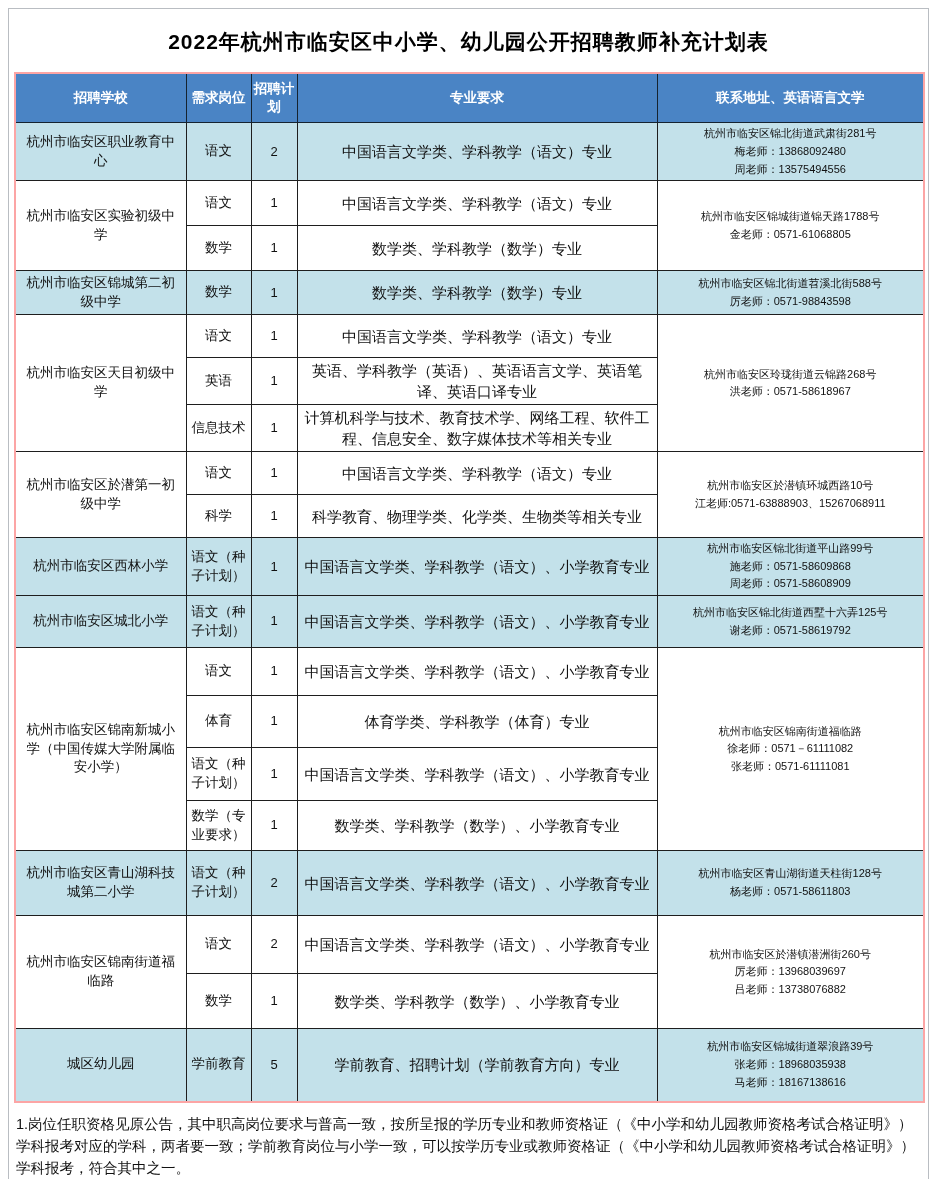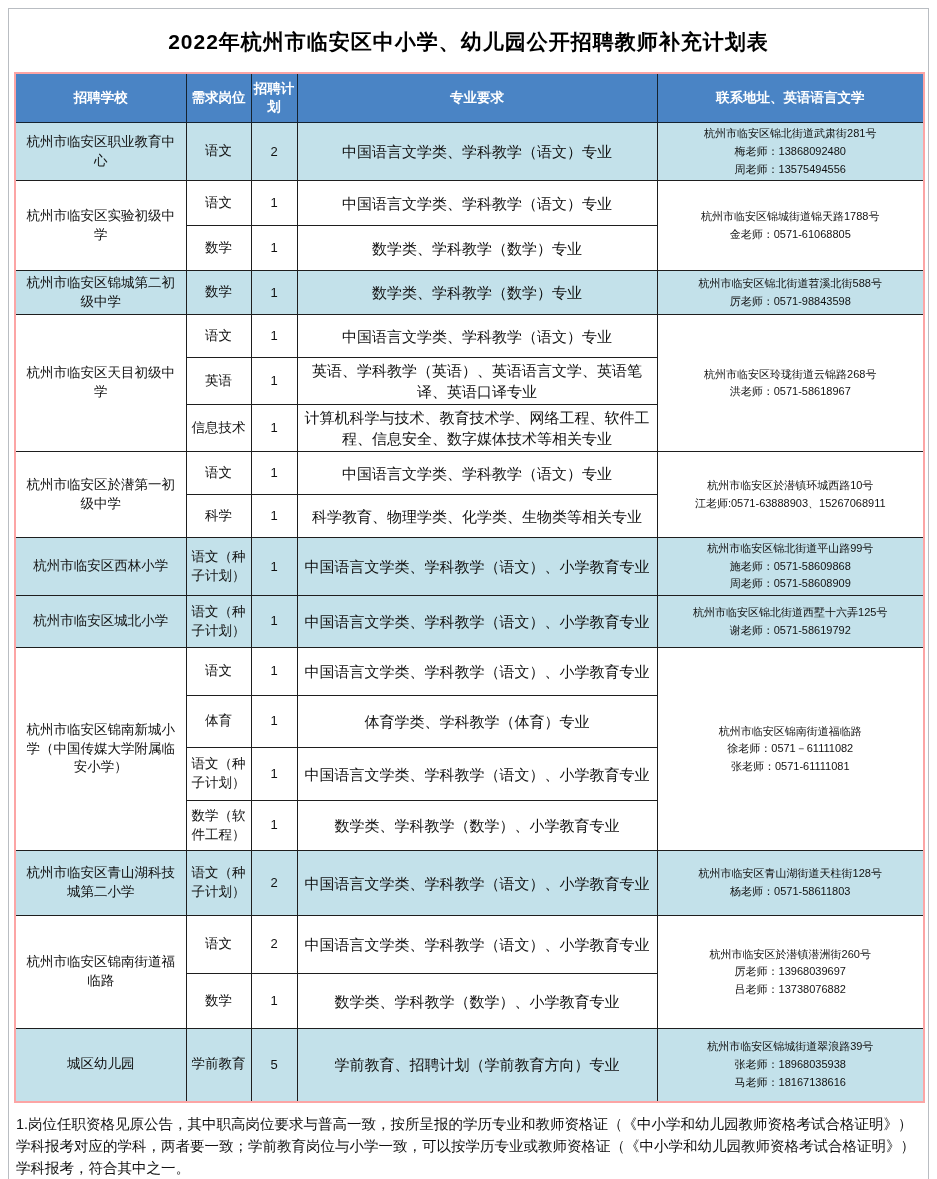--- a/index.html
+++ b/index.html
@@ -144,21 +144,21 @@
         <td class="pos">体育</td>
         <td class="plan">1</td>
         <td class="major">体育学类、学科教学（体育）专业</td>
       </tr>
       <tr style="height:53px">
         <td class="pos">语文（种子计划）</td>
         <td class="plan">1</td>
         <td class="major">中国语言文学类、学科教学（语文）、小学教育专业</td>
       </tr>
       <tr style="height:50px">
-        <td class="pos">数学（软件工程）</td>
+        <td class="pos">数学（专业要求）</td>
         <td class="plan">1</td>
         <td class="major">数学类、学科教学（数学）、小学教育专业</td>
       </tr>
 
       <tr class="lb" style="height:65px">
         <td class="school">杭州市临安区青山湖科技城第二小学</td>
         <td class="pos">语文（种子计划）</td>
         <td class="plan">2</td>
         <td class="major">中国语言文学类、学科教学（语文）、小学教育专业</td>
         <td class="contact">杭州市临安区青山湖街道天柱街128号

